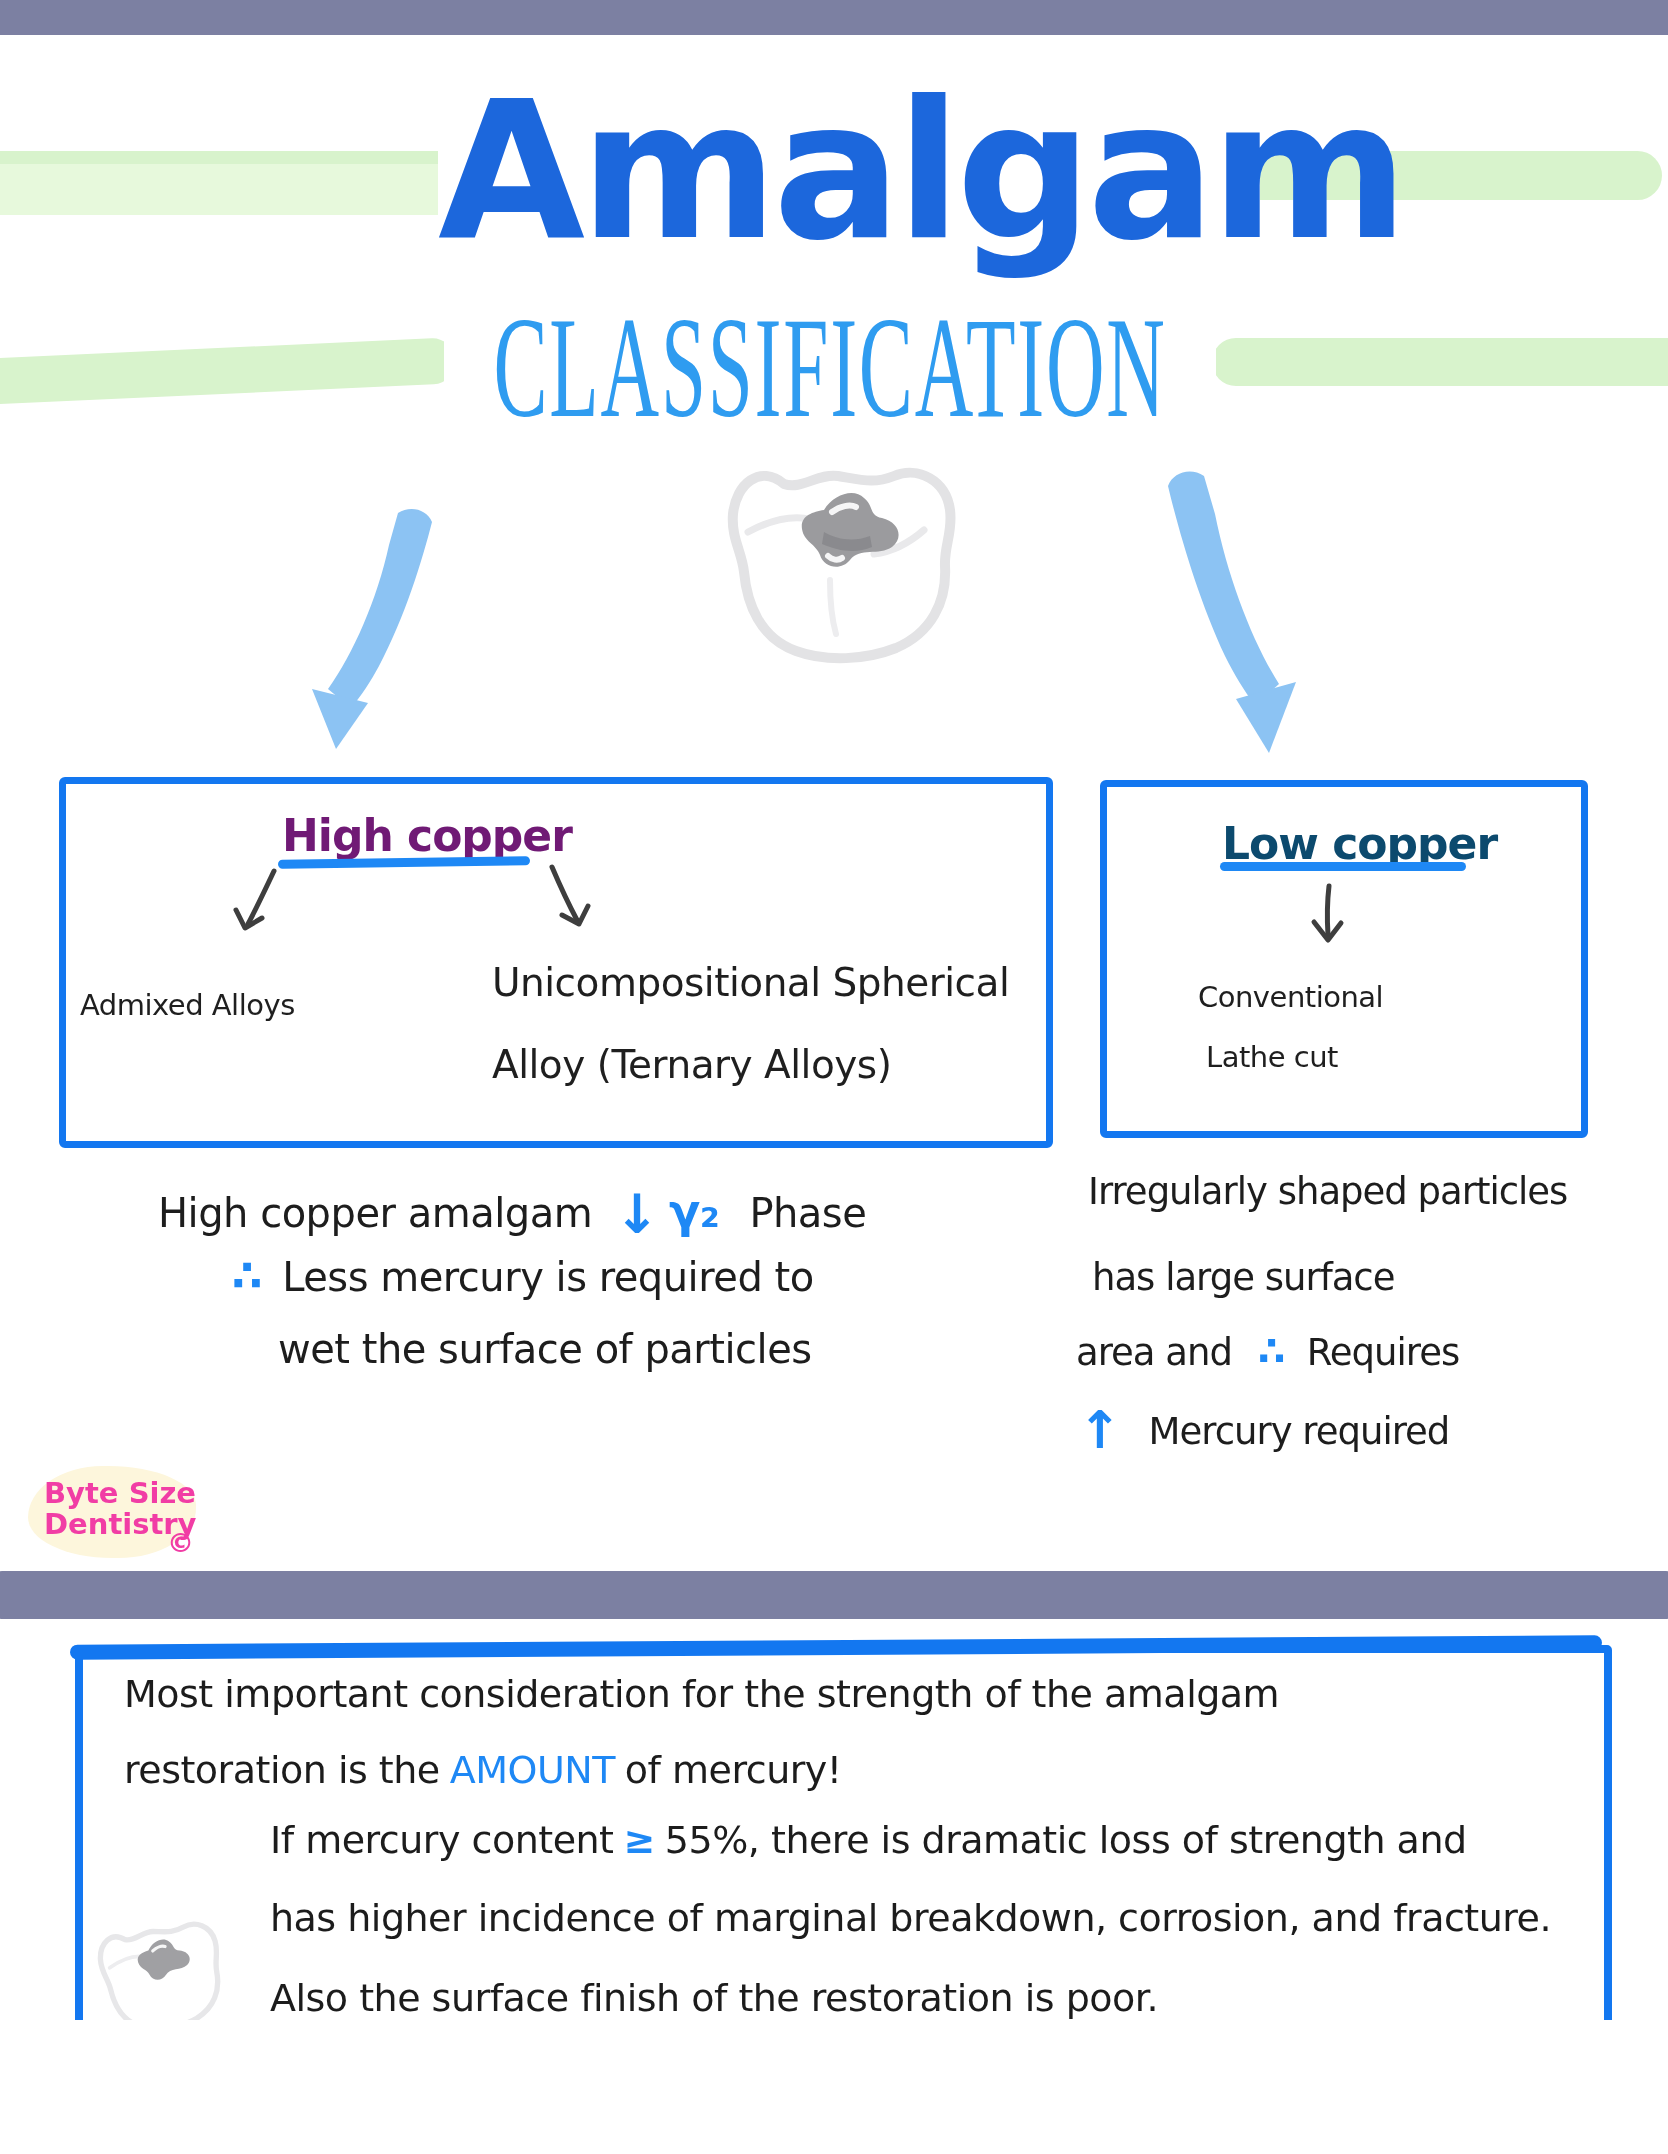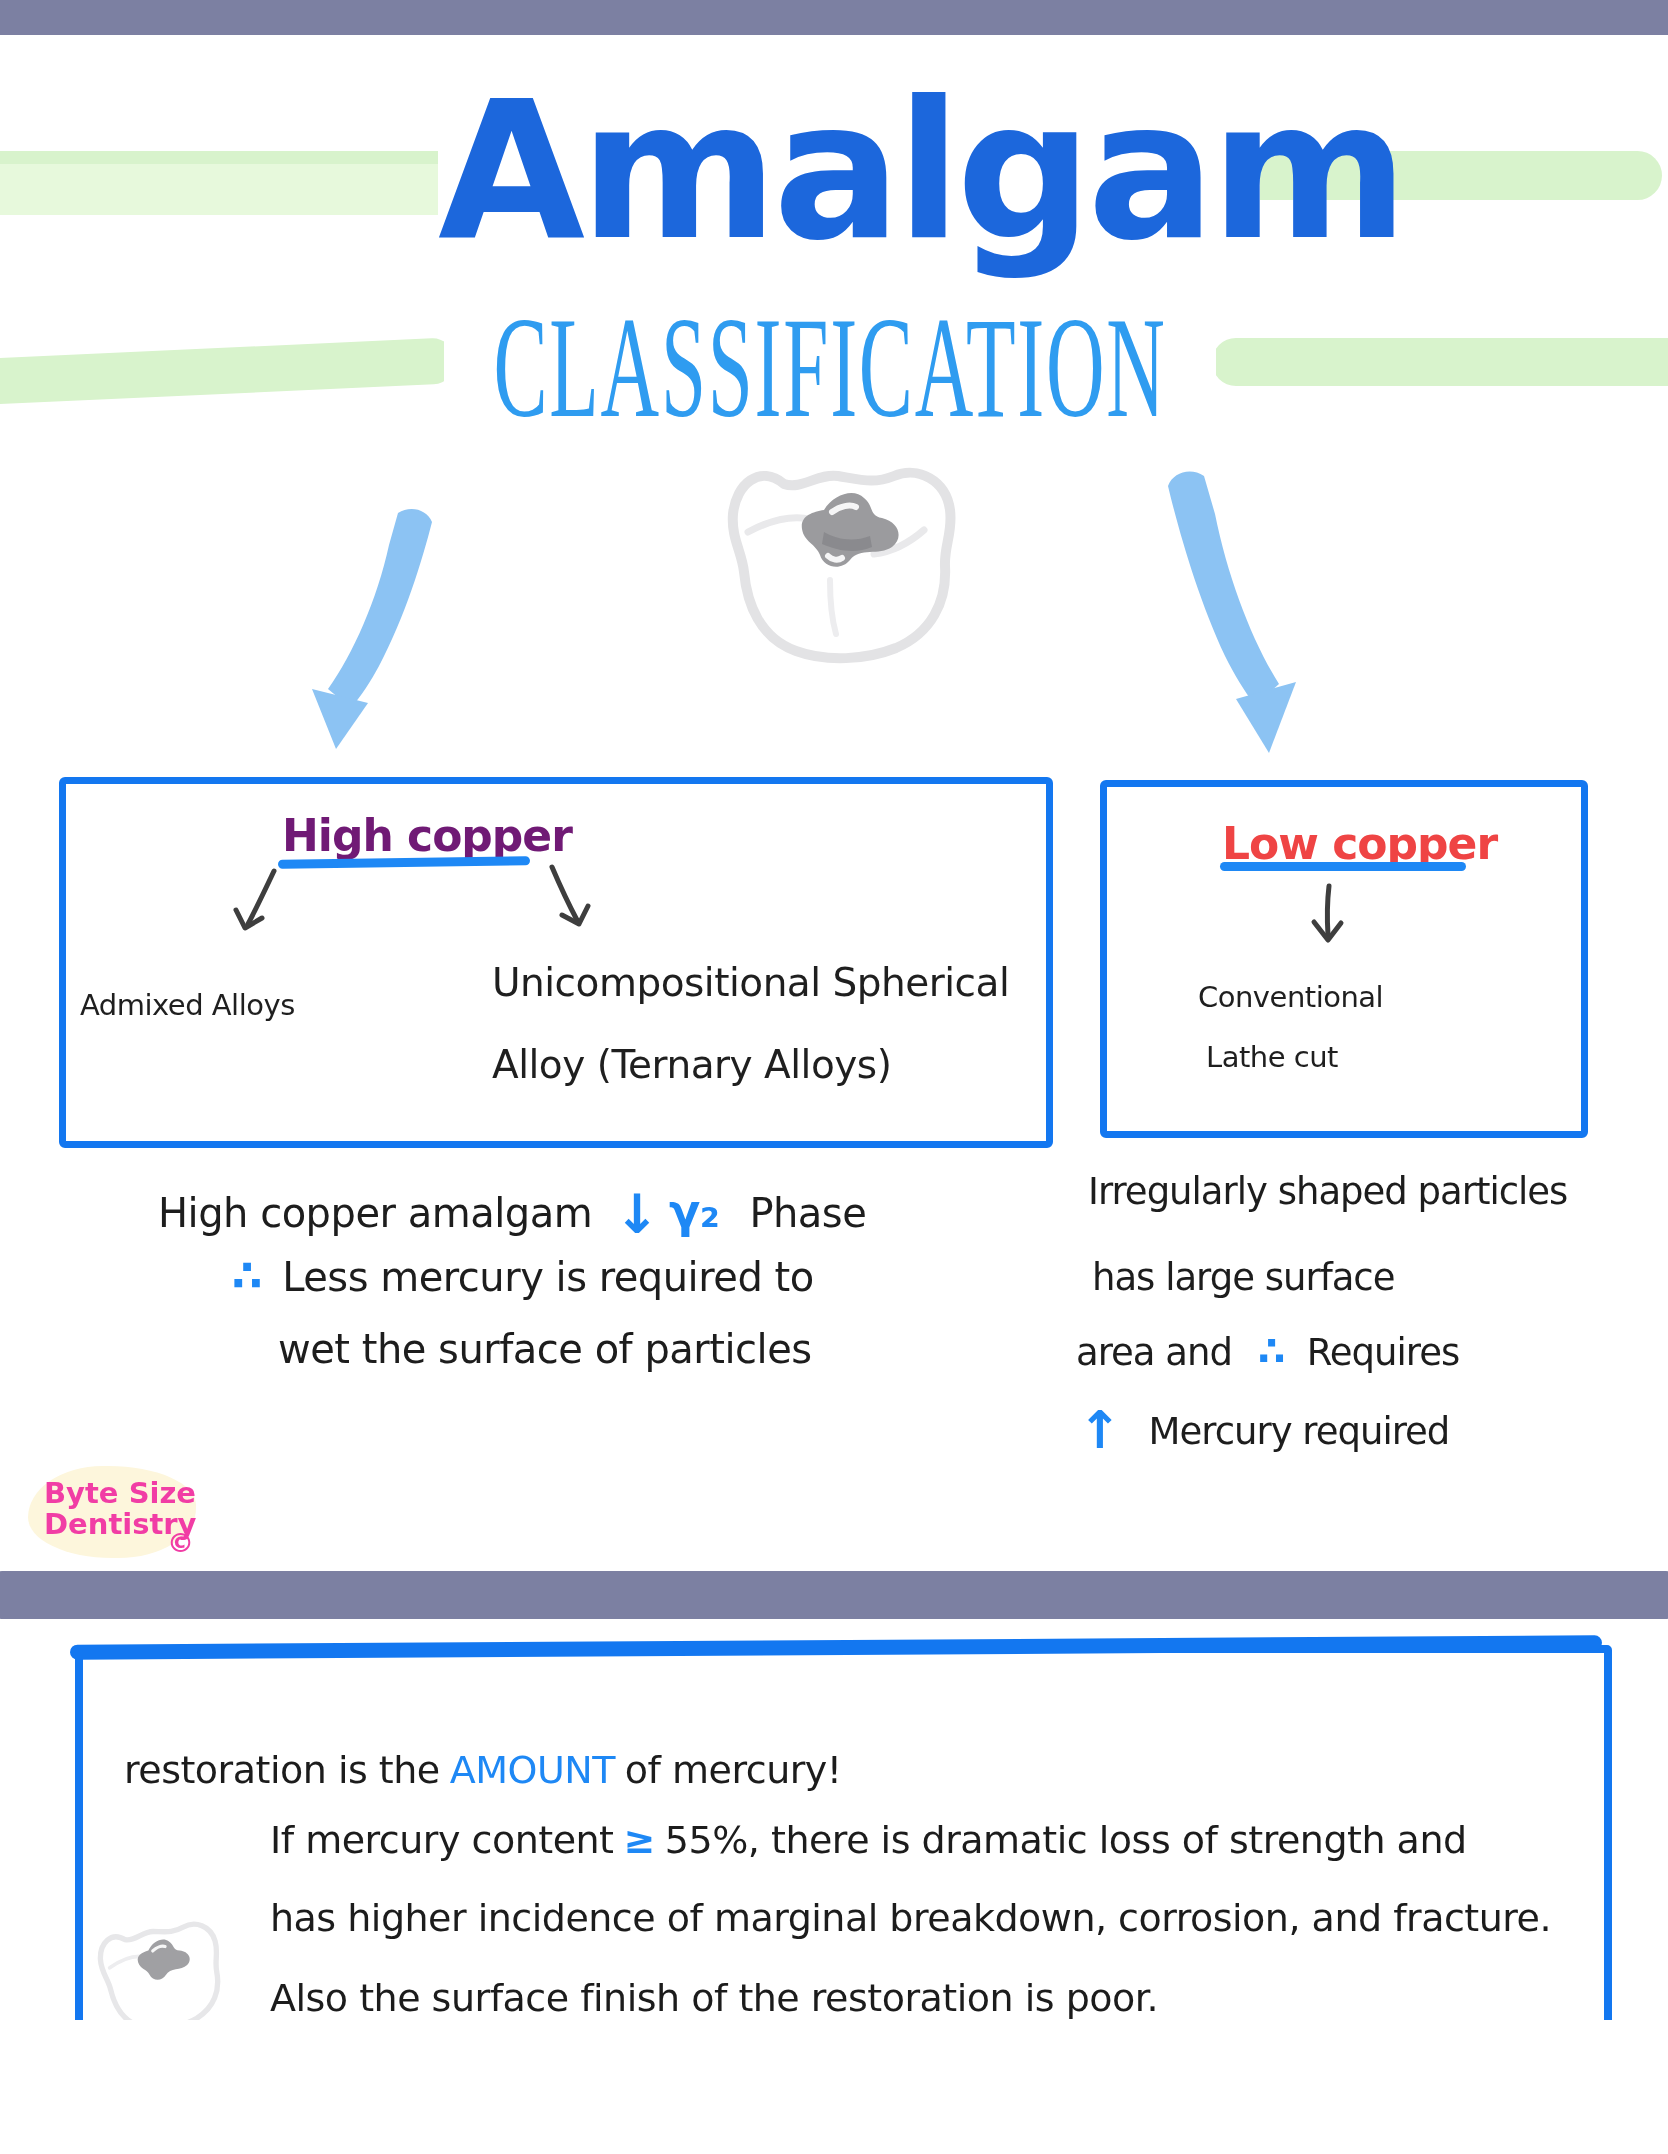--- a/index.html
+++ b/index.html
@@ -40,21 +40,21 @@
   .tooth-main{left:712px;top:452px;width:256px;height:228px;}
   .tooth-small{left:92px;top:1918px;width:138px;height:122px;transform:rotate(-8deg);}
 
   
   .blue-box{border:7px solid #1377f0;border-radius:6px;background:transparent;box-sizing:border-box;}
   .box-high{left:59px;top:777px;width:994px;height:371px;}
   .box-low{left:1100px;top:780px;width:488px;height:358px;}
 
   .box-heading{font-size:44px;font-weight:bold;letter-spacing:-1px;white-space:nowrap;}
   .heading-high{left:282px;top:810px;color:#701a75;}
-  .heading-low{left:1222px;top:818px;color:#ef4444;}
+  .heading-low{left:1222px;top:818px;color:#0c4a6e;}
   .heading-underline{height:9px;background:#1e88f5;border-radius:5px;}
   .underline-high{left:278px;top:858px;width:252px;transform:rotate(-0.8deg);}
   .underline-low{left:1220px;top:862px;width:246px;}
 
   .hand-arrow{z-index:2;}
   .hand-arrow svg path{stroke:#3e3e3e;stroke-width:5;fill:none;stroke-linecap:round;stroke-linejoin:round;}
 
   .box-item{font-size:29px;color:#1f1f1f;letter-spacing:-0.5px;white-space:nowrap;}
   .item-admixed{left:80px;top:988px;}
   .item-uni1{left:492px;top:960px;font-size:39px;}
@@ -207,20 +207,21 @@
       <div>Dentistry</div>
     </div>
     <span class="wm-copy">©</span>
   </div>
 
   <div class="abs divider-bar"></div>
 
   <div class="abs bottom-box"></div>
   <div class="abs bottom-box-top-stroke"></div>
 
+  <div class="abs bline bline1">Most important consideration for the strength of the amalgam</div>
   <div class="abs bline bline2">
     <span>restoration is the</span><span class="amount">AMOUNT</span><span>of mercury!</span>
   </div>
   <div class="abs bline bline3">
     <span>If mercury content</span><span class="geq">≥</span><span>55%, there is dramatic loss of strength and</span>
   </div>
   <div class="abs bline bline4">has higher incidence of marginal breakdown, corrosion, and fracture.</div>
   <div class="abs bline bline5">Also the surface finish of the restoration is poor.</div>
 
   <div class="abs tooth-small">

